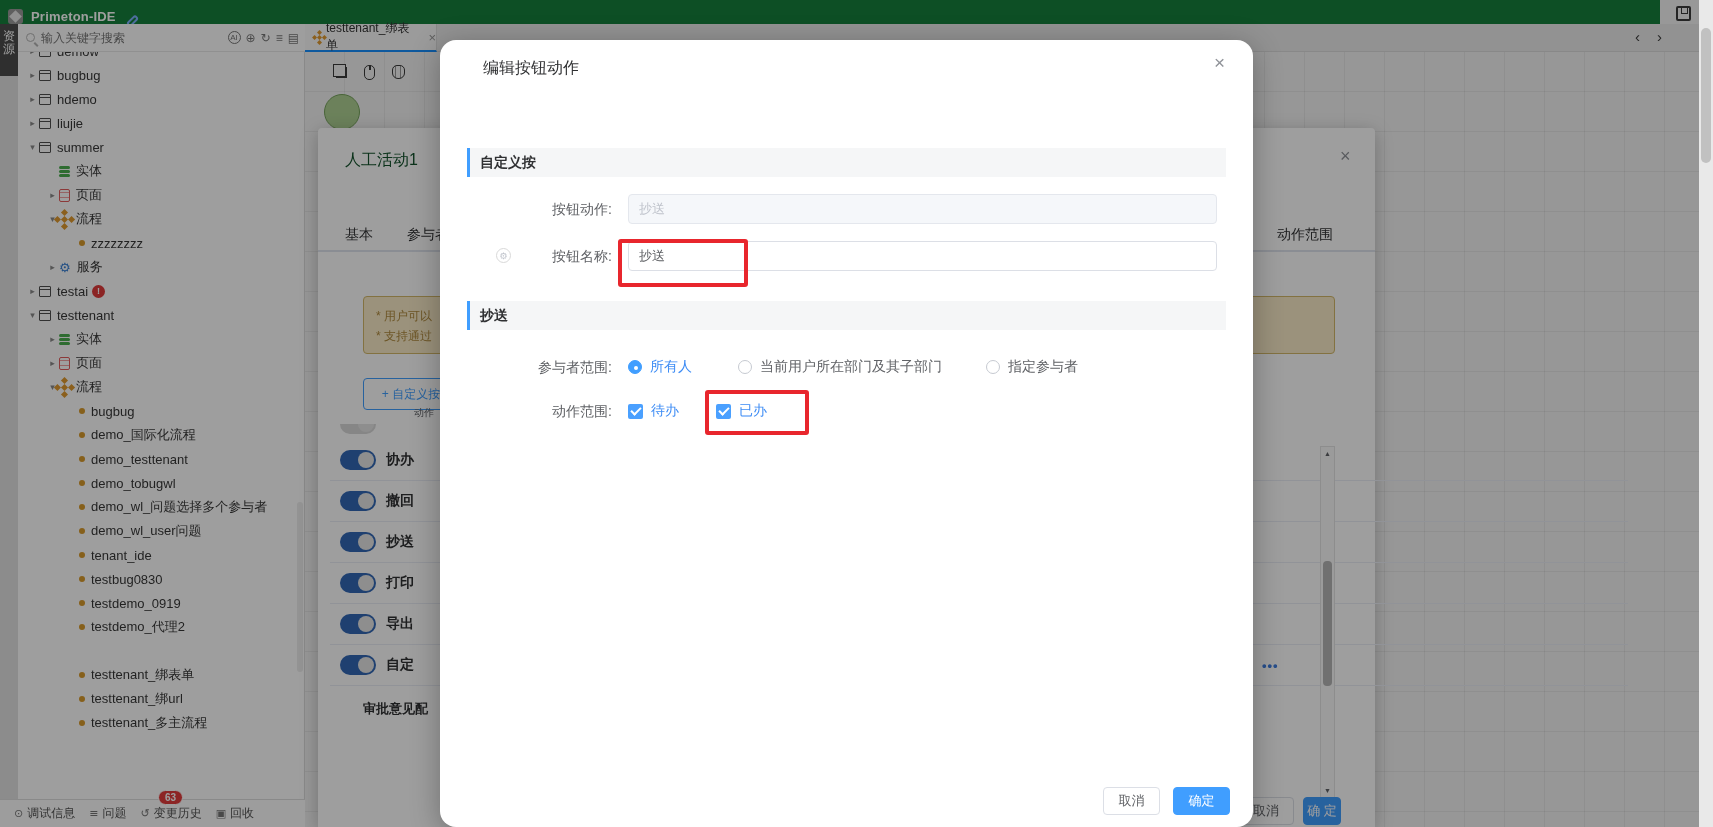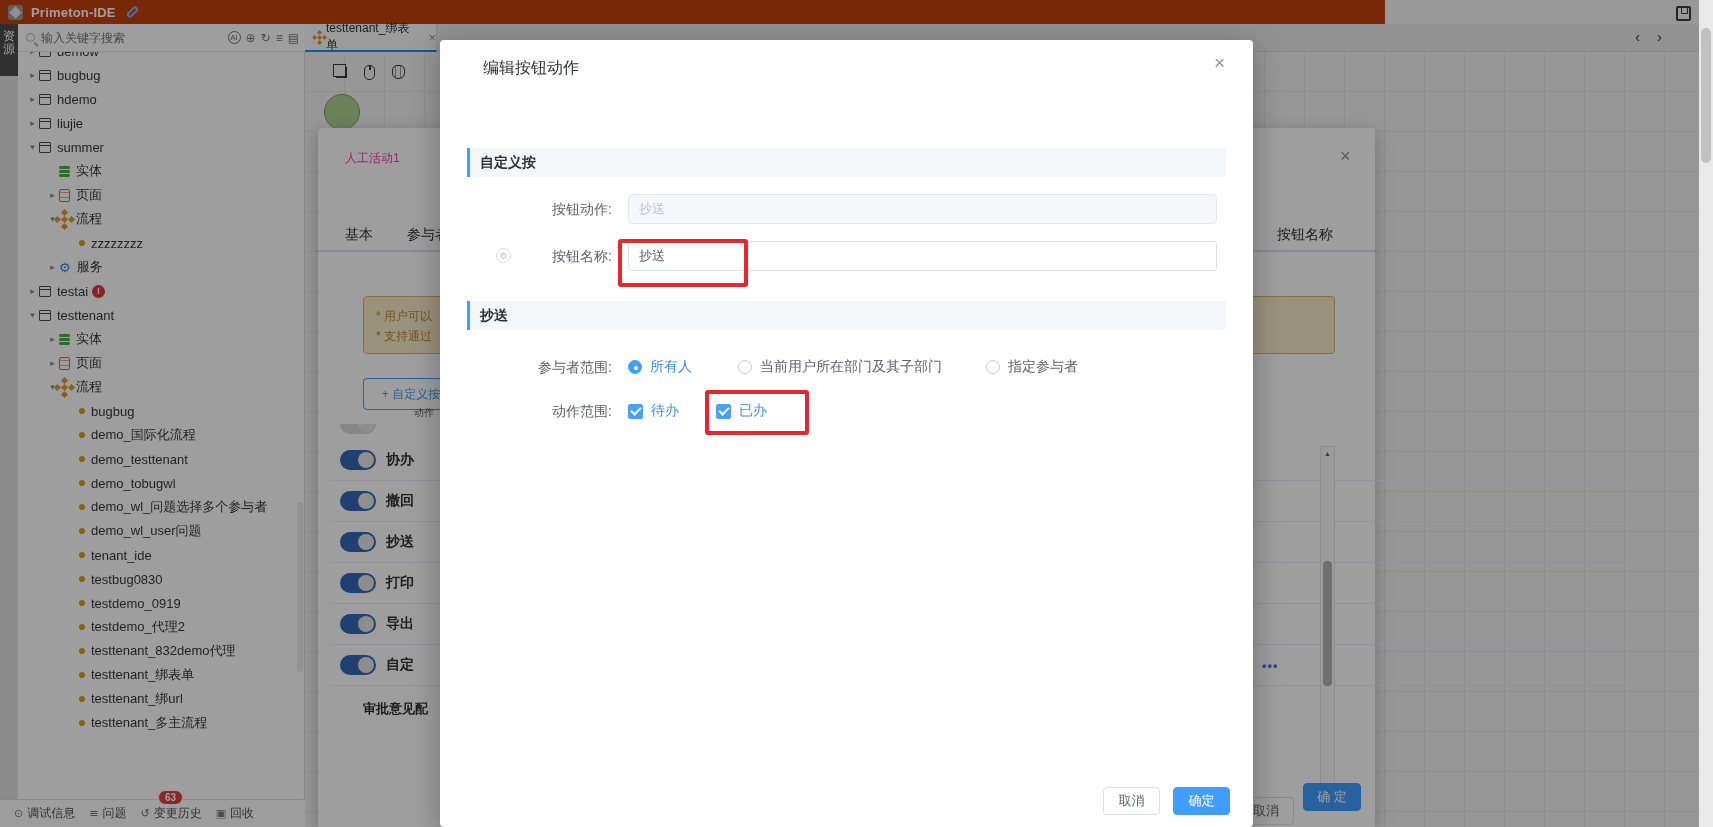--- a/index.html
+++ b/index.html
@@ -1,19 +1,19 @@
 <!DOCTYPE html>
 <html><head>
 <meta charset="utf-8">
 <style>
 *{margin:0;padding:0;box-sizing:border-box}
 html,body{background:#1e1e1e}
 .screen{position:relative;width:1713px;height:827px;overflow:hidden;background:#f5f5f5;font-family:"Liberation Sans","DejaVu Sans",sans-serif;-webkit-font-smoothing:antialiased}
 
-.topbar{position:absolute;left:0;top:0;width:1385px;height:24px;background:#c2410c;display:flex;align-items:center;color:#fff}
+.topbar{position:absolute;left:0;top:0;width:1660px;height:24px;background:#15803d;display:flex;align-items:flex-end;color:#fff}
 .logo{width:15px;height:15px;margin-left:8px;background:#9a9a9a;border-radius:3px;position:relative}
 .logo::after{content:"";position:absolute;left:3px;top:3px;width:9px;height:9px;background:#e8e8e8;transform:rotate(45deg)}
 .apptitle{font-size:13px;font-weight:bold;margin-left:8px;letter-spacing:.2px}
 .linkic{width:13px;height:6px;border:2px solid #7fb2ff;border-radius:4px;transform:rotate(-45deg);margin-left:10px}
 
 .sidebar{position:absolute;left:0;top:24px;width:305px;height:803px;background:#fff;border-right:1px solid #ddd}
 .vstrip{position:absolute;left:0;top:0;width:18px;height:803px;background:#e2e2e2}
 .vstrip .active{position:absolute;left:0;top:0;width:18px;height:52px;background:#4c4c4c;color:#fff;font-size:12px;line-height:13px;text-align:center;padding-top:6px;word-break:break-all}
 .search{position:absolute;left:18px;top:0;width:287px;height:28px;background:#fff;border-bottom:1px solid #e8e8e8;display:flex;align-items:center;z-index:3}
 .search input{border:0;outline:none;font-size:12px;color:#555;flex:1;min-width:0;background:transparent;font-family:inherit}
@@ -55,21 +55,21 @@
  repeating-linear-gradient(to bottom,transparent 0 39px,rgba(0,0,0,.055) 39px 40px),#f4f4f4}
 .cv-tools{position:absolute;left:305px;top:56px;width:160px;height:32px;display:flex;align-items:center;gap:17px;padding-left:31px;color:#3a3a3a}
 .ic-copy{width:11px;height:11px;border:1.5px solid #3a3a3a;position:relative}
 .ic-copy::before{content:"";position:absolute;left:-4px;top:-4px;width:11px;height:11px;border:1.5px solid #3a3a3a;background:#f4f4f4}
 .ic-mouse{width:11px;height:15px;border:1.5px solid #3a3a3a;border-radius:5px}
 .ic-mouse::after{content:"";position:absolute;margin-left:4px;margin-top:-1px;width:1.5px;height:5px;background:#3a3a3a}
 .ic-hand{width:13px;height:14px;border:1.5px solid #3a3a3a;border-radius:5px 5px 6px 6px;background:repeating-linear-gradient(to right,transparent 0 2px,rgba(58,58,58,.5) 2px 3px,transparent 3px 5px)}
 .node{position:absolute;left:324px;top:94px;width:36px;height:36px;border-radius:50%;background:#aed193;border:1.5px solid #76a25c}
 
 .dlg{position:absolute;left:318px;top:128px;width:1057px;height:699px;background:#fff;border-radius:4px 4px 0 0;box-shadow:0 4px 18px rgba(0,0,0,.25)}
-.dlg-title{position:absolute;left:27px;top:22px;font-size:12px;color:#ec4899}
+.dlg-title{position:absolute;left:27px;top:22px;font-size:16px;color:#14532d}
 .dlg-x{position:absolute;left:1022px;top:18px;font-size:18px;color:#909399;cursor:pointer}
 .dtab{position:absolute;top:98px;font-size:14px;color:#303133;cursor:pointer}
 .dtabline{position:absolute;left:0;top:122px;width:1057px;height:2px;background:#dfe4ed}
 .notice{position:absolute;left:45px;top:168px;width:972px;height:58px;background:#faecc8;border:1px solid #d3b96a;border-radius:4px;font-size:12px;color:#b08a3e;padding:9px 12px;line-height:20px}
 .custbtn{position:absolute;left:45px;top:250px;width:96px;height:32px;border:1px solid #409eff;border-radius:4px;color:#409eff;font-size:12px;display:flex;align-items:center;justify-content:center;background:#fff;cursor:pointer;white-space:nowrap;overflow:hidden}
 .colhdr{position:absolute;left:96px;top:278px;font-size:10px;color:#606266}
 .togrow{position:absolute;left:12px;width:1298px;height:41px;display:flex;align-items:center;border-bottom:1px solid #ebeef5;font-size:14px;color:#303133;font-weight:bold}
 .tog{width:36px;height:20px;border-radius:10px;background:#3268b5;position:relative;margin:0 10px 0 10px;flex:none;cursor:pointer}
 .tog::after{content:"";position:absolute;right:2px;top:2px;width:16px;height:16px;border-radius:50%;background:#e6e6e6}
 .cliplink{position:absolute;width:6px;height:13px;background:repeating-linear-gradient(to right,#3f7fe0 0 2px,#fff 2px 3px);cursor:pointer}
@@ -80,21 +80,21 @@
 .apprv{position:absolute;left:45px;top:572px;font-size:13px;color:#303133;font-weight:bold}
 .btn{height:28px;border-radius:4px;font-size:13px;display:inline-flex;align-items:center;justify-content:center;cursor:pointer;font-family:inherit}
 .btn-plain{background:#fff;border:1px solid #dcdfe6;color:#606266}
 .btn-blue{background:#409eff;border:1px solid #409eff;color:#fff}
 
 .dim{position:absolute;left:0;top:0;width:1699px;height:827px;background:rgba(0,0,0,.38);z-index:50}
 
 .pagesb{position:absolute;left:1699px;top:0;width:14px;height:827px;background:#e9e9e9;z-index:60}
 .pagesb .thumb{position:absolute;left:2px;top:28px;width:10px;height:135px;background:#c1c1c1;border-radius:5px}
 
-.modal{position:absolute;left:440px;top:40px;width:813px;height:787px;background:#fff;border-radius:4px;box-shadow:0 6px 30px rgba(0,0,0,.3);z-index:100}
+.modal{position:absolute;left:440px;top:40px;width:813px;height:787px;background:#fff;border-radius:16px;box-shadow:0 6px 30px rgba(0,0,0,.3);z-index:100}
 .m-title{position:absolute;left:43px;top:18px;font-size:16px;color:#303133}
 .m-x{position:absolute;left:774px;top:12px;font-size:19px;color:#909399;cursor:pointer}
 .sechdr{position:absolute;left:27px;width:759px;height:29px;background:#f5f6f7;border-left:3px solid #409eff;display:flex;align-items:center;padding-left:10px;font-size:14px;font-weight:bold;color:#303133}
 .flabel{position:absolute;left:40px;width:132px;height:30px;line-height:30px;text-align:right;font-size:14px;color:#606266}
 .finput{position:absolute;left:188px;width:589px;height:30px;border:1px solid #dcdfe6;border-radius:4px;font-size:13px;color:#606266;padding:0 10px;outline:none;background:#fff;font-family:inherit}
 .finput.disabled{background:#f5f7fa;border-color:#e4e7ed;color:#c0c4cc}
 .gearcirc{position:absolute;left:56px;width:15px;height:15px;border-radius:50%;border:1px solid #d9d9d9;color:#c0c4cc;font-size:9px;display:flex;align-items:center;justify-content:center;font-family:"DejaVu Sans",sans-serif}
 .opt{position:absolute;height:30px;display:flex;align-items:center;gap:8px;font-size:14px;color:#606266;cursor:pointer}
 .radio{width:14px;height:14px;border-radius:50%;border:1px solid #c6cad1;background:#fff;flex:none}
 .radio.on{background:#409eff;border-color:#409eff;position:relative}
@@ -257,24 +257,20 @@
         <span class="ic tdot"></span>
         <span class="tl">testbug0830</span>
       </div>
     <div class="trow lv2" style="top:567px">
         <span class="ic tdot"></span>
         <span class="tl">testdemo_0919</span>
       </div>
     <div class="trow lv2" style="top:591px">
         <span class="ic tdot"></span>
         <span class="tl">testdemo_代理2</span>
-      </div>
-    <div class="trow lv2" style="top:615px">
-        <span class="ic tdot"></span>
-        <span class="tl">testtenant_832demo代理</span>
       </div>
     <div class="trow lv2" style="top:639px">
         <span class="ic tdot"></span>
         <span class="tl">testtenant_绑表单</span>
       </div>
     <div class="trow lv2" style="top:663px">
         <span class="ic tdot"></span>
         <span class="tl">testtenant_绑url</span>
       </div>
     <div class="trow lv2" style="top:687px">
@@ -303,21 +299,21 @@
         </span>
       <span class="badge63">63</span>
     </div>
   </div>
 
   <div class="dlg">
     <div class="dlg-title">人工活动1</div>
     <div class="dlg-x">×</div>
     <span class="dtab" style="left:27px">基本</span>
     <span class="dtab" style="left:89px">参与者</span>
-    <span class="dtab" style="left:959px">按钮名称</span>
+    <span class="dtab" style="left:959px">动作范围</span>
     <div class="dtabline"></div>
 
     <div class="notice">
       <div>* 用户可以</div>
       <div>* 支持通过</div>
     </div>
 
     <div class="custbtn">+ 自定义按</div>
     <div class="colhdr">动作</div>
 
@@ -360,21 +356,21 @@
 
     <div class="innersb">
       <span class="up" style="top:3px">▲</span>
       <span class="thumb"></span>
       <span class="dn" style="bottom:3px">▼</span>
     </div>
 
     <div class="apprv">审批意见配</div>
 
     <div class="btn btn-plain" style="position:absolute;left:920px;top:669px;width:56px">取消</div>
-    <div class="btn btn-blue" style="position:absolute;left:985px;top:655px;width:58px">确 定</div>
+    <div class="btn btn-blue" style="position:absolute;left:985px;top:669px;width:38px">确 定</div>
   </div>
 
   <div class="dim"></div>
 
   <div class="pagesb">
       <span class="thumb"></span>
     </div>
 
   <div class="modal">
     <div class="m-title">编辑按钮动作</div>

